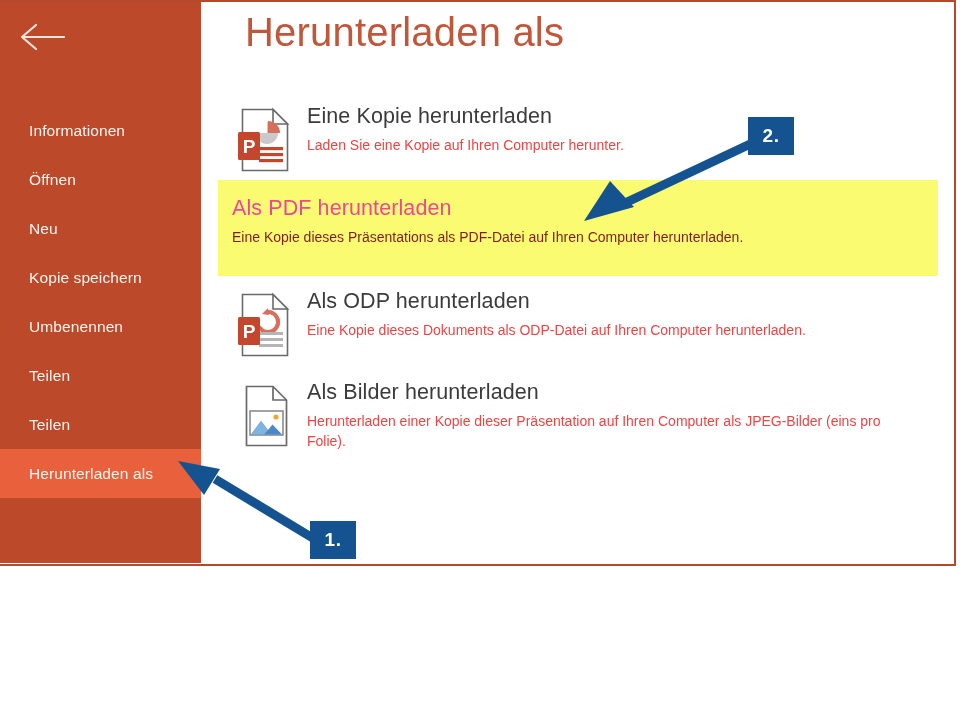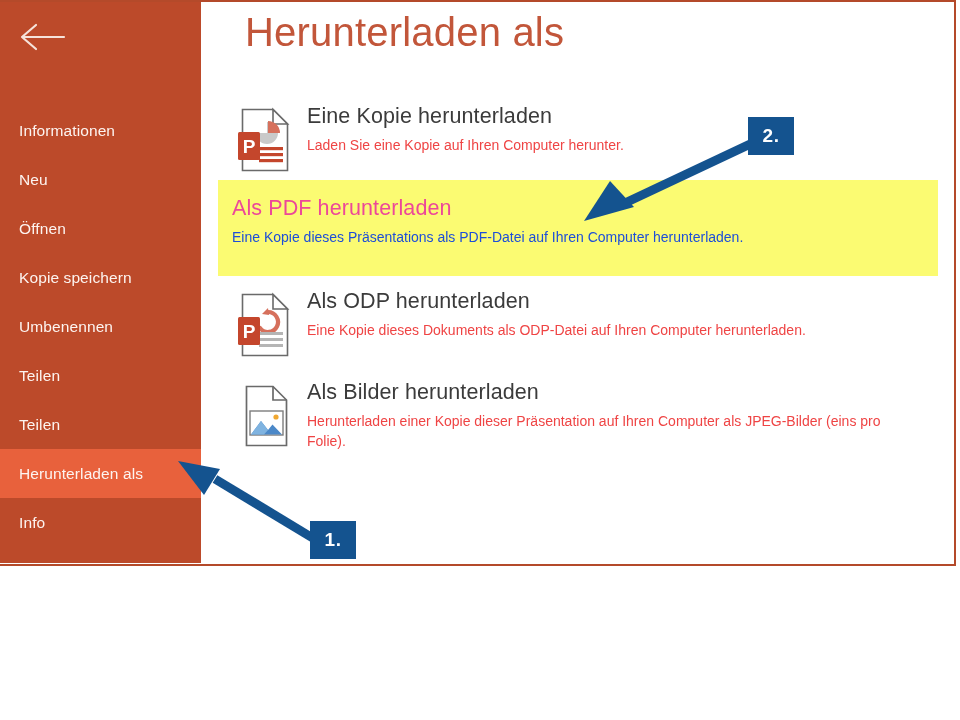--- a/index.html
+++ b/index.html
@@ -51,21 +51,21 @@
   .nav-list {
     position: absolute;
     left: 0;
     top: 104px;
     width: 201px;
   }
   .nav-item {
     position: relative;
     height: 49px;
     line-height: 49px;
-    padding-left: 19px;
+    padding-left: 29px;
     color: #fdf4f0;
     font-size: 15.5px;
     letter-spacing: 0.1px;
     white-space: nowrap;
     cursor: pointer;
   }
   .nav-item.selected {
     background: #e8613c;
   }
 
@@ -127,21 +127,21 @@
     white-space: nowrap;
   }
   .option-desc {
     margin-top: 5px;
     font-size: 14px;
     color: #ef4444;
     line-height: 1.45;
     max-width: 580px;
   }
   .muted .option-title { color: #ec4899; }
-  .muted .option-desc  { color: #1d4ed8; }
+  .muted .option-desc  { color: #7f1d1d; }
 
   
   .callout-box {
     position: absolute;
     background: #14538f;
     color: #ffffff;
     font-size: 19px;
     font-weight: 700;
     text-align: center;
     letter-spacing: 0.5px;
@@ -174,42 +174,39 @@
       <svg width="52" height="34" viewBox="0 0 52 34" fill="none">
         <path d="M48 17 H6 M20 5 L6 17 L20 29" stroke="#f6e3da" stroke-width="2.2" stroke-linecap="round" stroke-linejoin="round"></path>
       </svg>
     </div>
 
     <div class="nav-list">
       <div class="nav-item">
         <span>Informationen</span>
       </div>
       <div class="nav-item">
+        <span>Öffnen</span>
+      </div>
+      <div class="nav-item">
         <span>Neu</span>
-      </div>
-      <div class="nav-item">
-        <span>Öffnen</span>
       </div>
       <div class="nav-item">
         <span>Kopie speichern</span>
       </div>
       <div class="nav-item">
         <span>Umbenennen</span>
       </div>
       <div class="nav-item">
         <span>Teilen</span>
       </div>
       <div class="nav-item">
         <span>Teilen</span>
       </div>
       <div class="nav-item selected">
         <span>Herunterladen als</span>
-      </div>
-      <div class="nav-item">
-        <span>Info</span>
       </div>
     </div>
   </div>
 
   <div id="content">
 
     <div id="page-title">Herunterladen als</div>
 
     <div id="highlight-band"></div>
 

